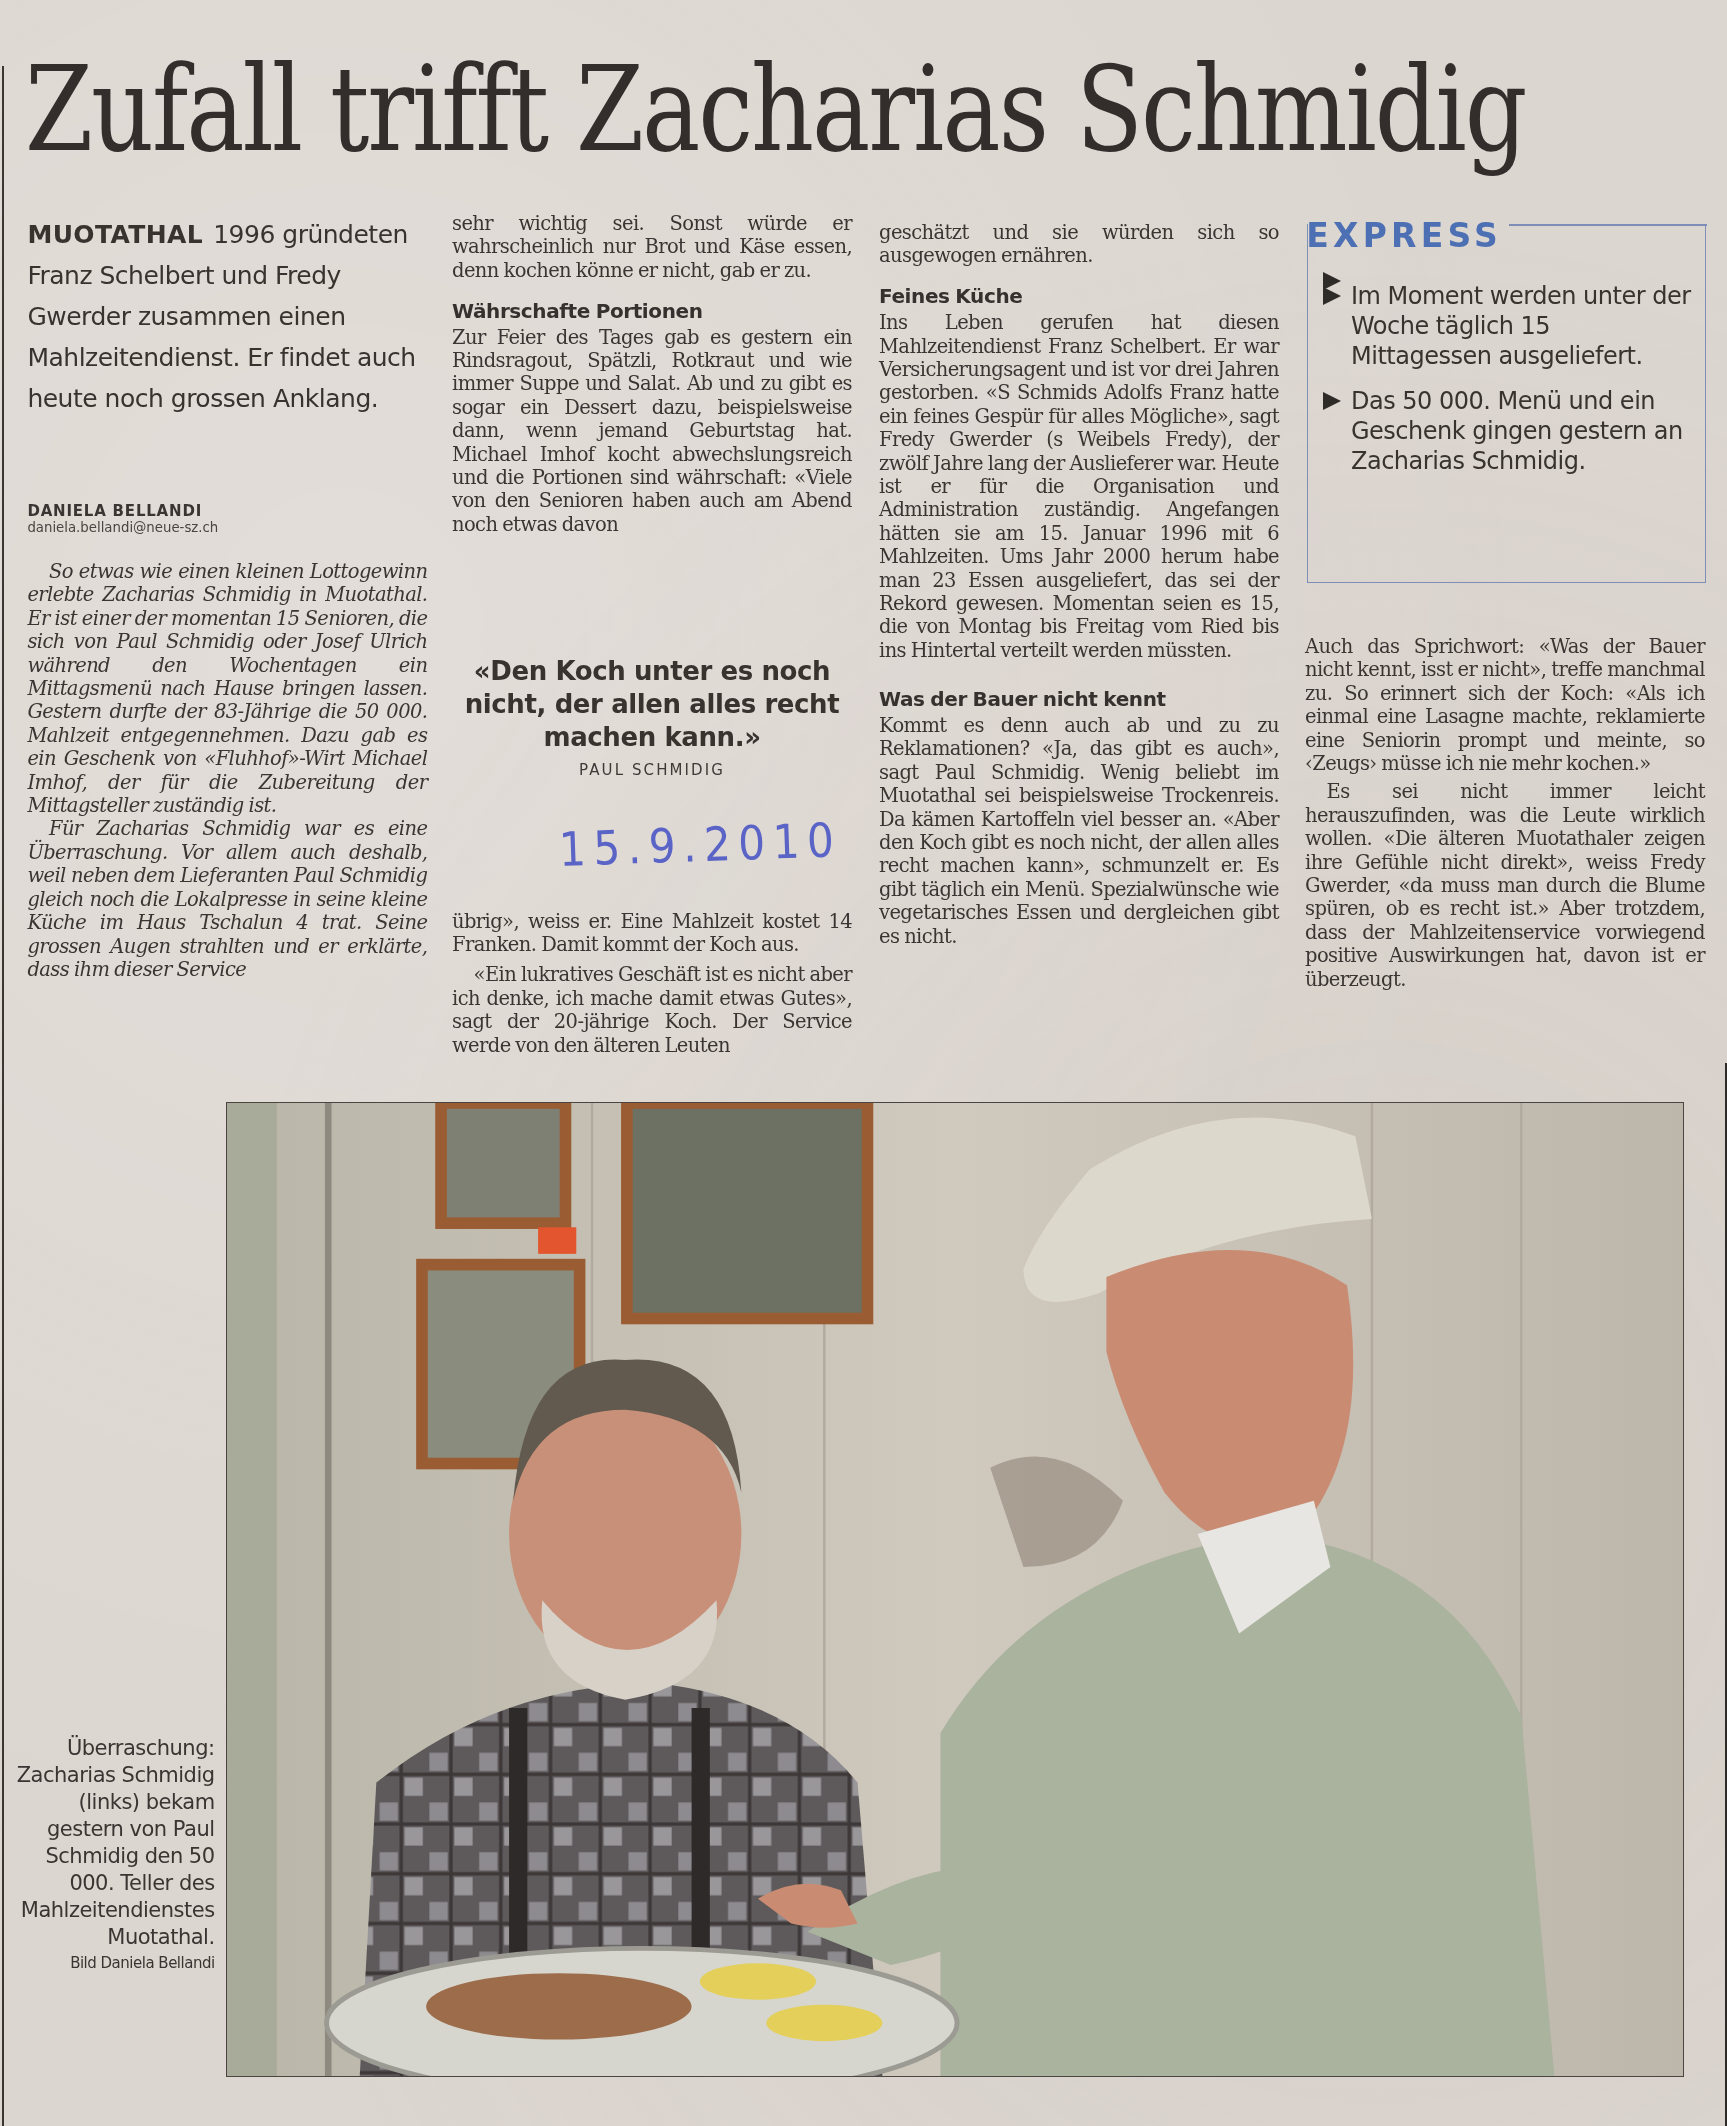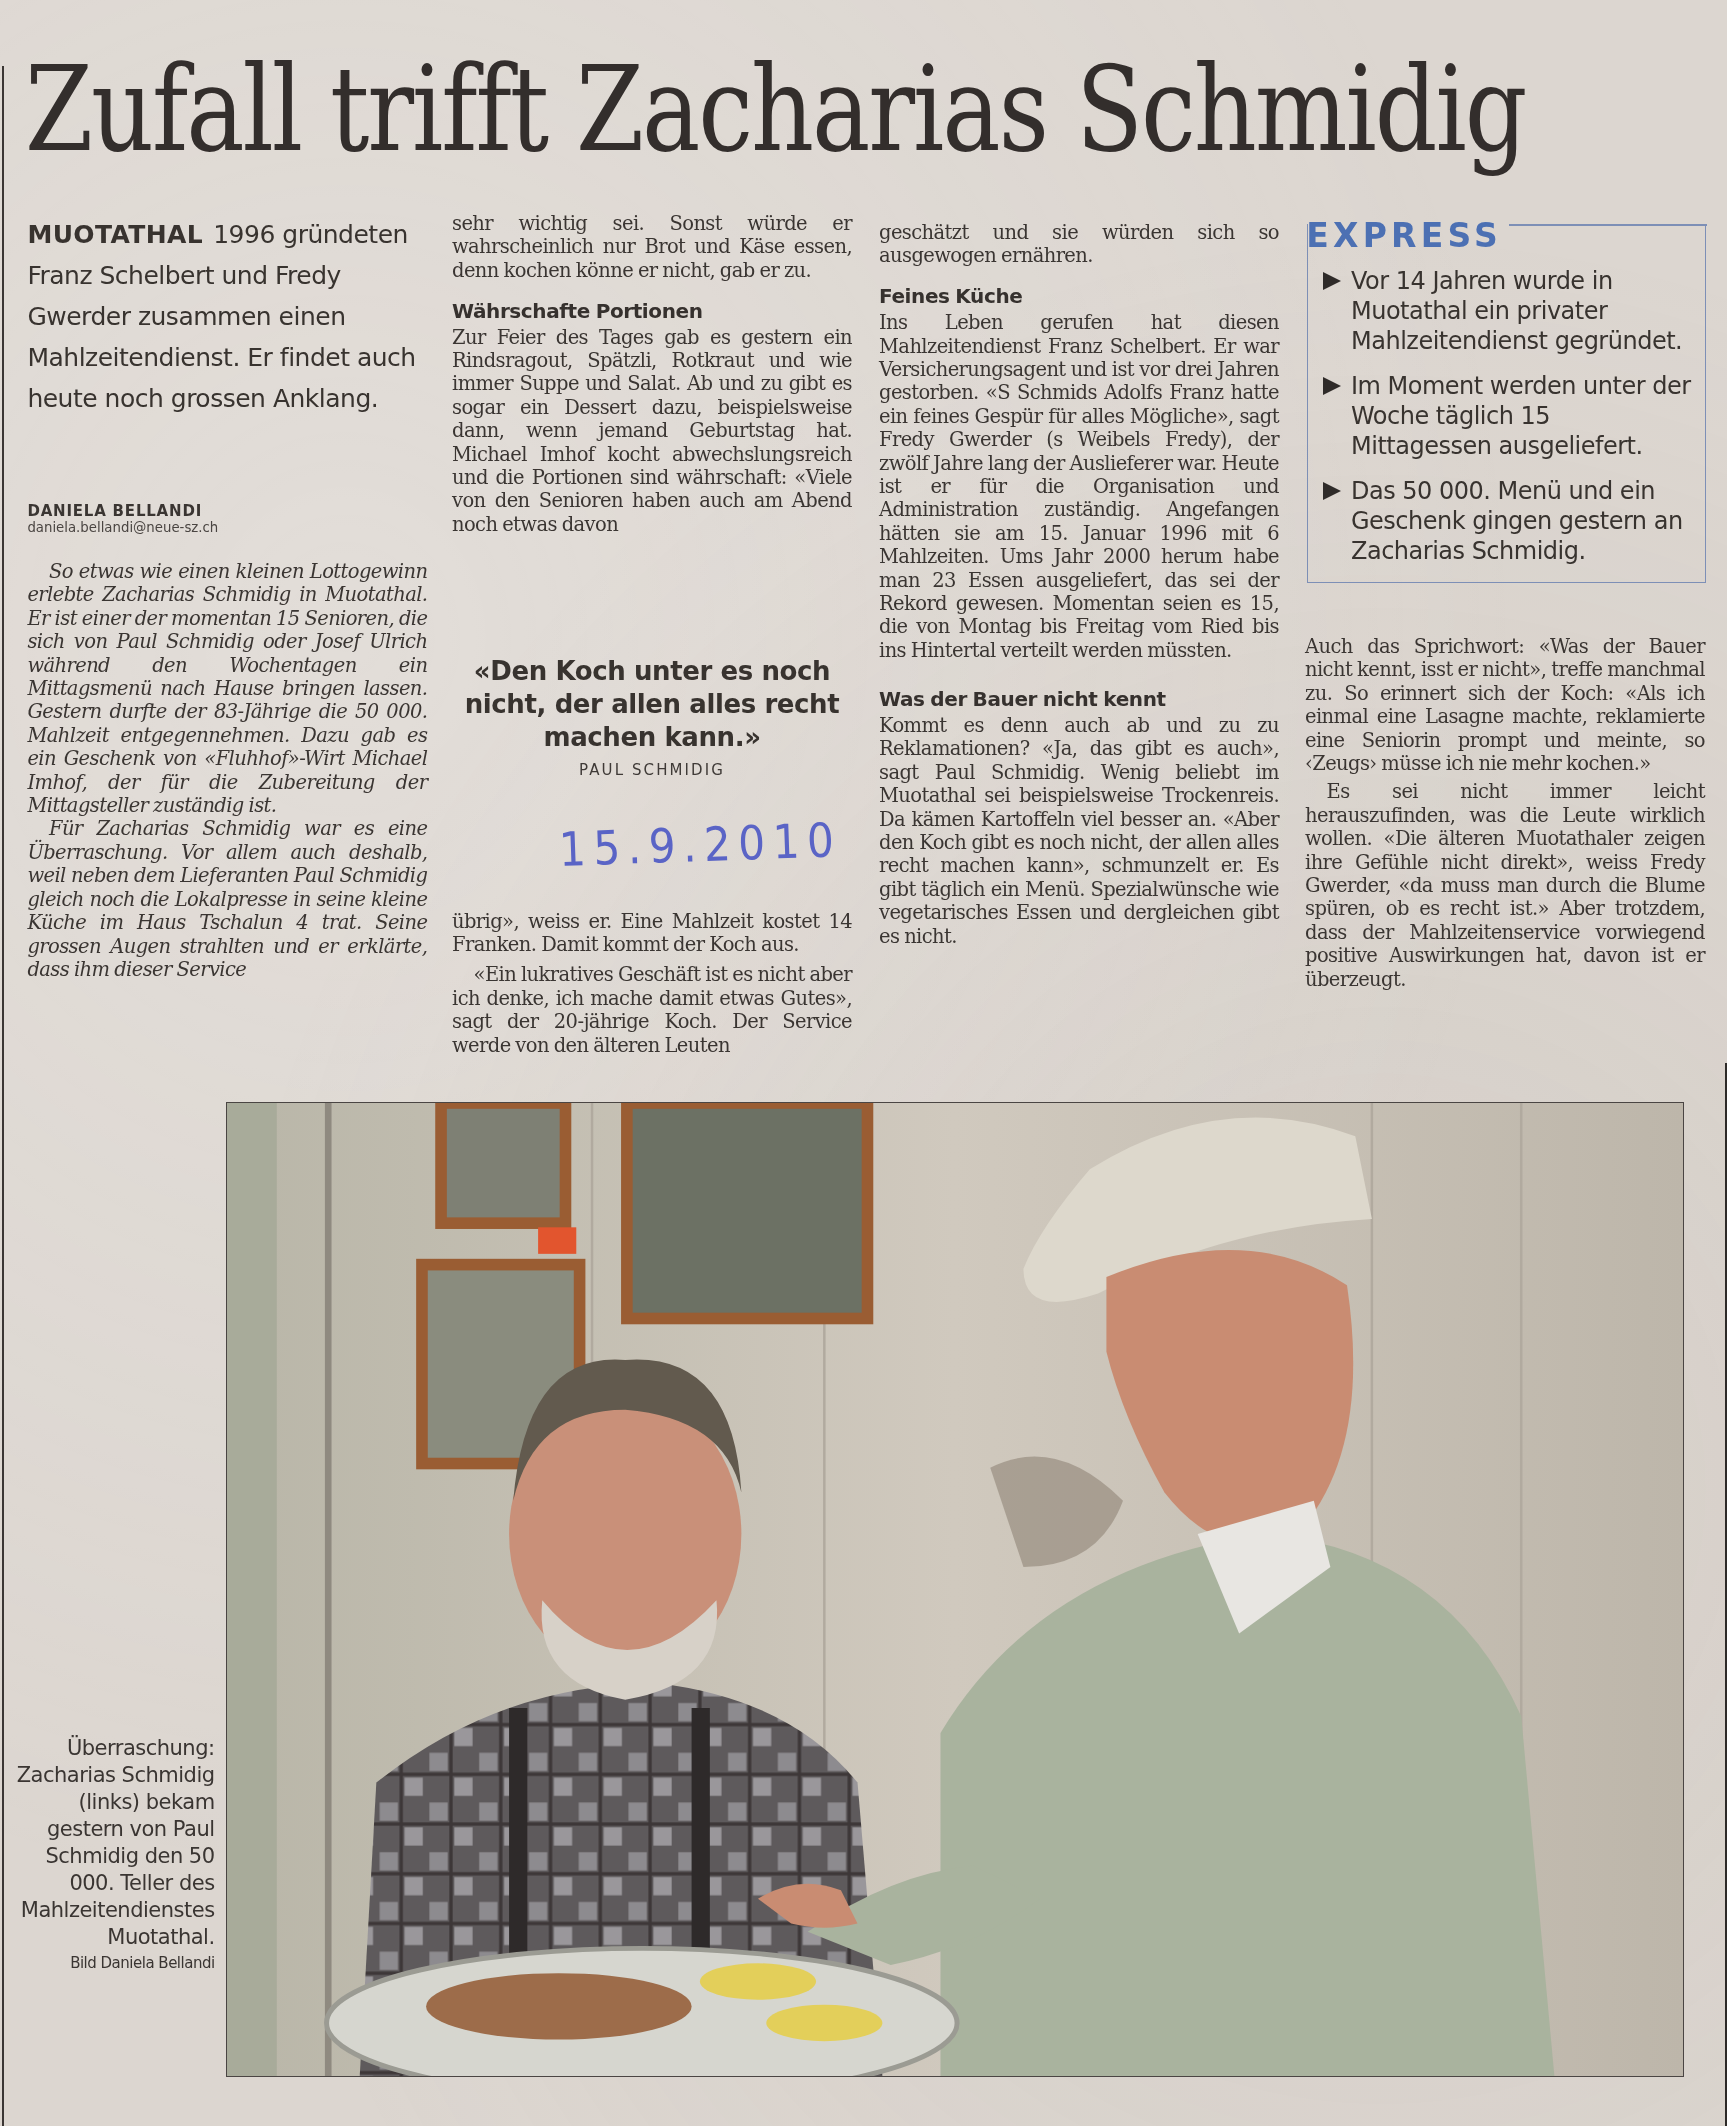--- a/index.html
+++ b/index.html
@@ -147,21 +147,21 @@
   <div class="subhead">Feines Küche</div>
   <p>Ins Leben gerufen hat diesen Mahlzeitendienst Franz Schelbert. Er war Versicherungsagent und ist vor drei Jahren gestorben. «S Schmids Adolfs Franz hatte ein feines Gespür für alles Mögliche», sagt Fredy Gwerder (s Weibels Fredy), der zwölf Jahre lang der Auslieferer war. Heute ist er für die Organisation und Administration zuständig. Angefangen hätten sie am 15. Januar 1996 mit 6 Mahlzeiten. Ums Jahr 2000 herum habe man 23 Essen ausgeliefert, das sei der Rekord gewesen. Momentan seien es 15, die von Montag bis Freitag vom Ried bis ins Hintertal verteilt werden müssten.</p>
   <div class="subhead" style="margin-top:25px;">Was der Bauer nicht kennt</div>
   <p>Kommt es denn auch ab und zu zu Reklamationen? «Ja, das gibt es auch», sagt Paul Schmidig. Wenig beliebt im Muotathal sei beispielsweise Trockenreis. Da kämen Kartoffeln viel besser an. «Aber den Koch gibt es noch nicht, der allen alles recht machen kann», schmunzelt er. Es gibt täglich ein Menü. Spezialwünsche wie vegetarisches Essen und dergleichen gibt es nicht.</p>
 </div>
 
 <div class="express">
   <div class="topline"></div>
   <div class="title">EXPRESS</div>
   <ul>
-    <li><span class="arrow"></span><span>Vor 14 Jahren wurde in Muotathal ein privater Mahlzeitendienst gegründet.</span></li>
+    <li><span class="arrow"></span></li>
     <li><span class="arrow"></span><span>Im Moment werden unter der Woche täglich 15 Mittagessen ausgeliefert.</span></li>
     <li><span class="arrow"></span><span>Das 50 000. Menü und ein Geschenk gingen gestern an Zacharias Schmidig.</span></li>
   </ul>
 </div>
 
 <div class="col c4 body" style="top:635px;">
   <p>Auch das Sprichwort: «Was der Bauer nicht kennt, isst er nicht», treffe manchmal zu. So erinnert sich der Koch: «Als ich einmal eine Lasagne machte, reklamierte eine Seniorin prompt und meinte, so ‹Zeugs› müsse ich nie mehr kochen.»</p>
   <p class="indent" style="margin-top:5px;">Es sei nicht immer leicht herauszufinden, was die Leute wirklich wollen. «Die älteren Muotathaler zeigen ihre Gefühle nicht direkt», weiss Fredy Gwerder, «da muss man durch die Blume spüren, ob es recht ist.» Aber trotzdem, dass der Mahlzeitenservice vorwiegend positive Auswirkungen hat, davon ist er überzeugt.</p>
 </div>
 

